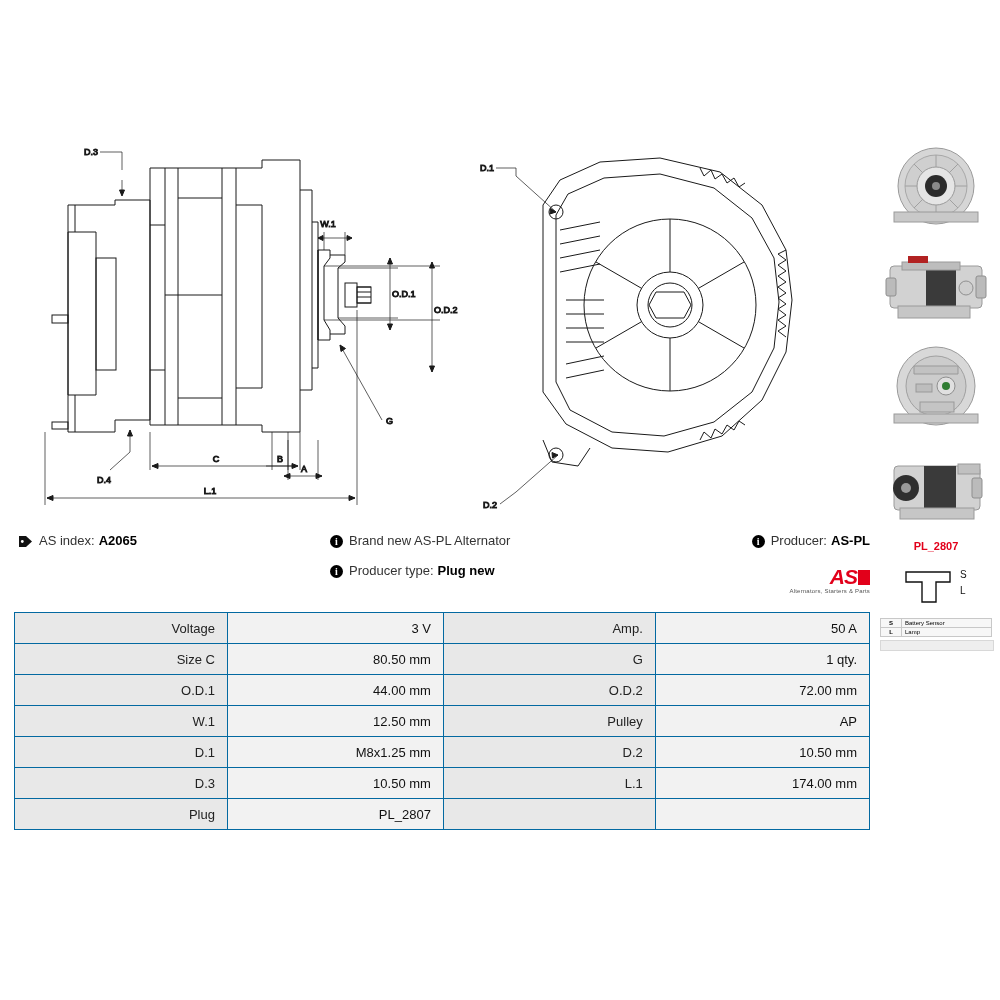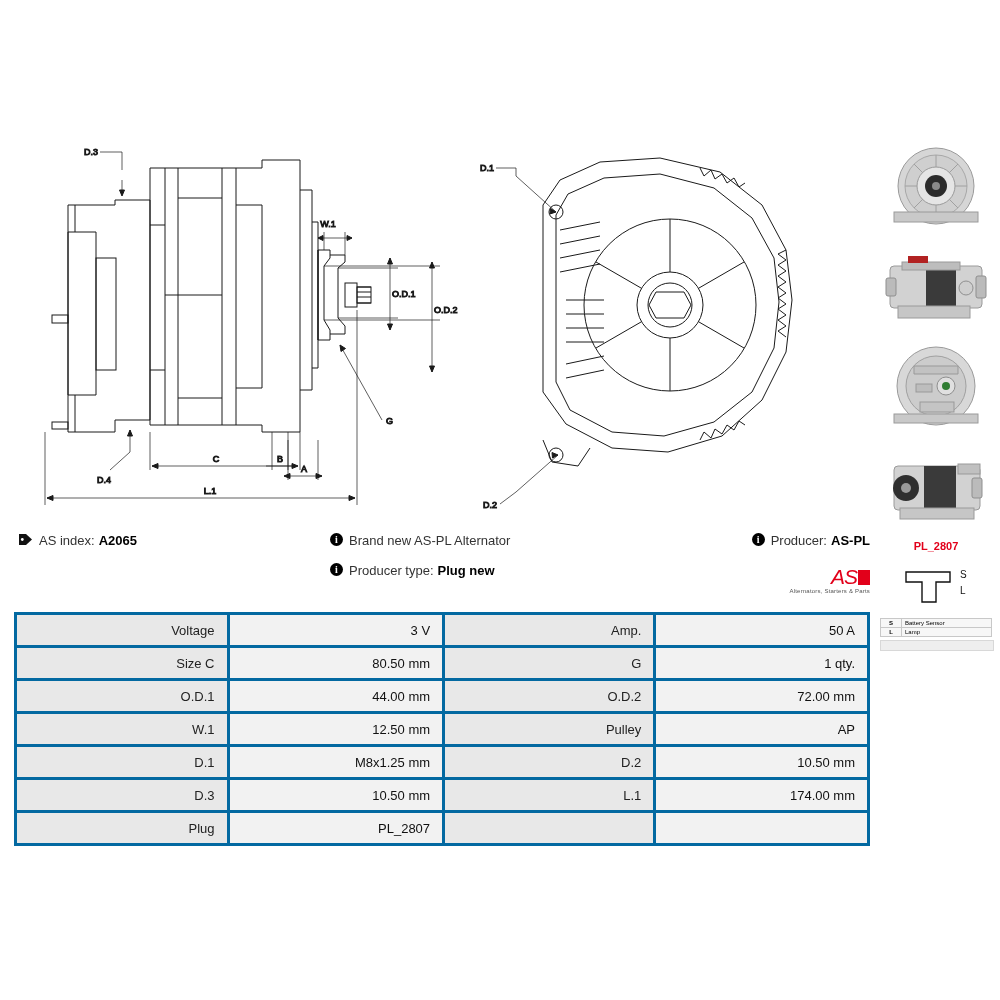--- a/index.html
+++ b/index.html
@@ -89,21 +89,21 @@
   }
   .info-col {
     position: absolute;
     top: 0;
   }
   .info-col.c1 { left: 0; width: 300px; }
   .info-col.c2 { left: 312px; width: 300px; }
   .info-col.c3 { left: 624px; width: 228px; }
   .info-line {
     display: flex;
-    align-items: flex-start;
+    align-items: flex-end;
     font-size: 13px;
     margin-bottom: 15px;
     white-space: nowrap;
   }
   .info-line .lbl { color: #333; }
   .info-line .val { font-weight: bold; margin-left: 4px; color: #000; }
   .icon-i {
     display: inline-block;
     width: 13px; height: 13px;
     border-radius: 50%;
@@ -152,21 +152,21 @@
   .as-logo {
     position: absolute;
     right: 0;
     top: 32px;
     text-align: right;
     width: 160px;
   }
   .as-logo .mark {
     display: inline-block;
     font-size: 21px;
-    font-weight: normal;
+    font-weight: bold;
     color: #e2001a;
     font-style: italic;
     letter-spacing: -1px;
     position: relative;
   }
   .as-logo .mark .bar {
     display: inline-block;
     width: 12px;
     height: 15px;
     background: #e2001a;
@@ -183,21 +183,21 @@
   
   .spec-table {
     position: absolute;
     left: 14px;
     top: 612px;
     width: 856px;
     border-collapse: collapse;
     font-size: 13px;
   }
   .spec-table td {
-    border: 3px solid #0369a1;
+    border: 1px solid #0369a1;
     height: 30px;
     padding: 0 12px;
   }
   .spec-table td.k {
     background: #e8e8e8;
     text-align: right;
     color: #222;
     width: 212px;
   }
   .spec-table td.v {

